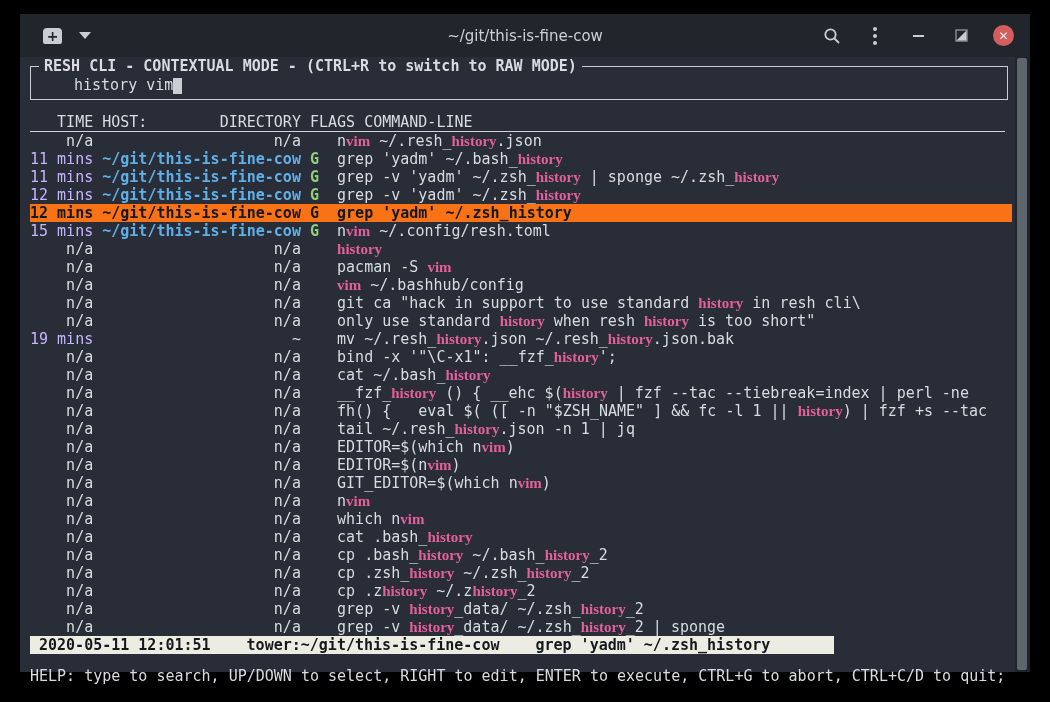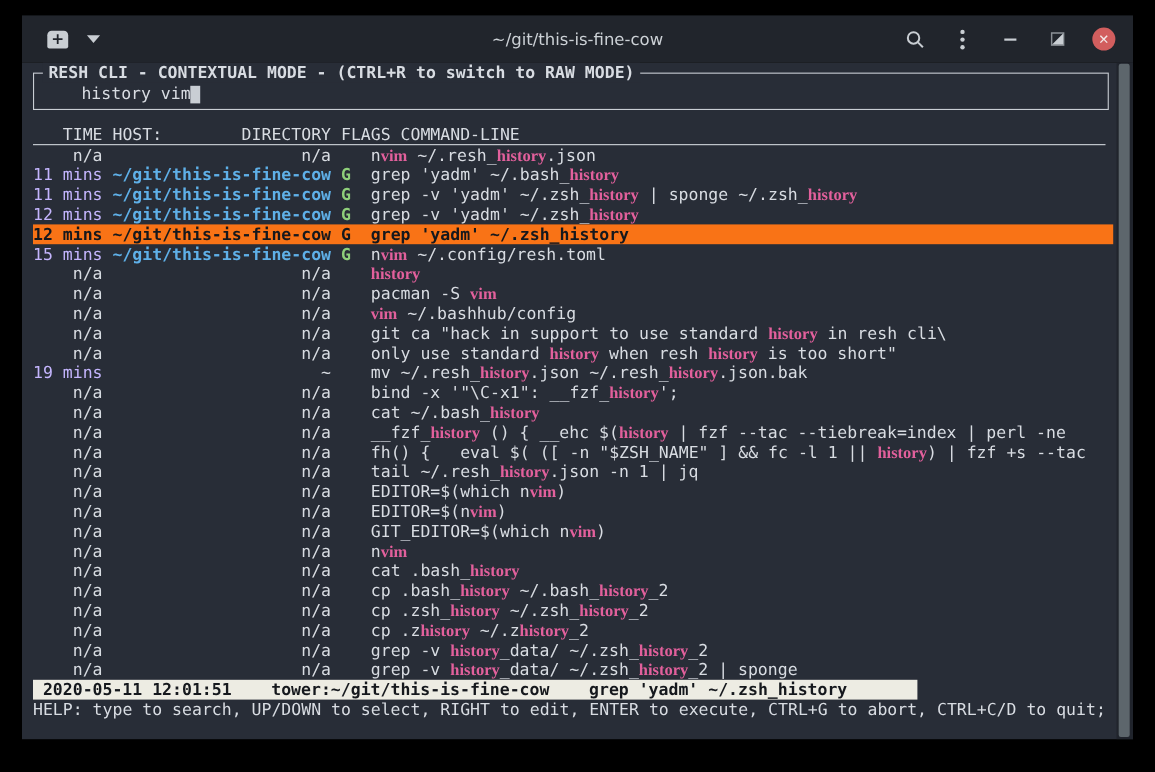--- a/index.html
+++ b/index.html
@@ -42,21 +42,21 @@
   .yellow{color:#c4b5fd;}
   .blue{color:#5fb0e8;font-weight:bold;}
   .green{color:#8fd07a;font-weight:bold;}
   .hl{color:#e2609c;font-weight:bold;font-family:Liberation Serif, serif;}
   .trow.selected{background:#f97316;}
   .trow.selected span{color:#15181d !important;font-weight:bold;}
 
   .statusbar{width:804px;height:18px;background:#edece3;color:#15181d;font-weight:bold;
         display:flex;padding-left:9px;box-sizing:border-box;white-space:pre;}
   .statusbar span+span{margin-left:36px;}
-  .helpbar{height:26px;white-space:pre;color:#d8dce2;}
+  .helpbar{height:26px;white-space:pre;color:#d8dce2;margin-top:13px;}
 
   .scrolltrack{position:absolute;right:0;top:0;width:15px;height:615px;background:#20242c;}
   .scrollthumb{position:absolute;left:2px;top:1px;width:10px;height:612px;background:#5d666c;border-radius:2px;}
 </style>
 </head>
 <body>
 
 <div class="window">
 
   <div class="titlebar">
@@ -118,20 +118,21 @@
         <div class="trow"><span class="c-time yellow">19 mins</span><span class="c-dir plain">                      ~</span><span class="c-flag green">    </span><span class="plain">mv ~/.resh_</span><span class="hl">history</span><span class="plain">.json ~/.resh_</span><span class="hl">history</span><span class="plain">.json.bak</span></div>
         <div class="trow"><span class="c-time plain">    n/a</span><span class="c-dir plain">                    n/a</span><span class="c-flag green">    </span><span class="plain">bind -x '"\C-x1": __fzf_</span><span class="hl">history</span><span class="plain">';</span></div>
         <div class="trow"><span class="c-time plain">    n/a</span><span class="c-dir plain">                    n/a</span><span class="c-flag green">    </span><span class="plain">cat ~/.bash_</span><span class="hl">history</span></div>
         <div class="trow"><span class="c-time plain">    n/a</span><span class="c-dir plain">                    n/a</span><span class="c-flag green">    </span><span class="plain">__fzf_</span><span class="hl">history</span><span class="plain"> () { __ehc $(</span><span class="hl">history</span><span class="plain"> | fzf --tac --tiebreak=index | perl -ne</span></div>
         <div class="trow"><span class="c-time plain">    n/a</span><span class="c-dir plain">                    n/a</span><span class="c-flag green">    </span><span class="plain">fh() {   eval $( ([ -n "$ZSH_NAME" ] &amp;&amp; fc -l 1 || </span><span class="hl">history</span><span class="plain">) | fzf +s --tac</span></div>
         <div class="trow"><span class="c-time plain">    n/a</span><span class="c-dir plain">                    n/a</span><span class="c-flag green">    </span><span class="plain">tail ~/.resh_</span><span class="hl">history</span><span class="plain">.json -n 1 | jq</span></div>
         <div class="trow"><span class="c-time plain">    n/a</span><span class="c-dir plain">                    n/a</span><span class="c-flag green">    </span><span class="plain">EDITOR=$(which n</span><span class="hl">vim</span><span class="plain">)</span></div>
         <div class="trow"><span class="c-time plain">    n/a</span><span class="c-dir plain">                    n/a</span><span class="c-flag green">    </span><span class="plain">EDITOR=$(n</span><span class="hl">vim</span><span class="plain">)</span></div>
         <div class="trow"><span class="c-time plain">    n/a</span><span class="c-dir plain">                    n/a</span><span class="c-flag green">    </span><span class="plain">GIT_EDITOR=$(which n</span><span class="hl">vim</span><span class="plain">)</span></div>
         <div class="trow"><span class="c-time plain">    n/a</span><span class="c-dir plain">                    n/a</span><span class="c-flag green">    </span><span class="plain">n</span><span class="hl">vim</span></div>
+        <div class="trow"><span class="c-time plain">    n/a</span><span class="c-dir plain">                    n/a</span><span class="c-flag green">    </span><span class="plain">which n</span><span class="hl">vim</span></div>
         <div class="trow"><span class="c-time plain">    n/a</span><span class="c-dir plain">                    n/a</span><span class="c-flag green">    </span><span class="plain">cat .bash_</span><span class="hl">history</span></div>
         <div class="trow"><span class="c-time plain">    n/a</span><span class="c-dir plain">                    n/a</span><span class="c-flag green">    </span><span class="plain">cp .bash_</span><span class="hl">history</span><span class="plain"> ~/.bash_</span><span class="hl">history</span><span class="plain">_2</span></div>
         <div class="trow"><span class="c-time plain">    n/a</span><span class="c-dir plain">                    n/a</span><span class="c-flag green">    </span><span class="plain">cp .zsh_</span><span class="hl">history</span><span class="plain"> ~/.zsh_</span><span class="hl">history</span><span class="plain">_2</span></div>
         <div class="trow"><span class="c-time plain">    n/a</span><span class="c-dir plain">                    n/a</span><span class="c-flag green">    </span><span class="plain">cp .z</span><span class="hl">history</span><span class="plain"> ~/.z</span><span class="hl">history</span><span class="plain">_2</span></div>
         <div class="trow"><span class="c-time plain">    n/a</span><span class="c-dir plain">                    n/a</span><span class="c-flag green">    </span><span class="plain">grep -v </span><span class="hl">history</span><span class="plain">_data/ ~/.zsh_</span><span class="hl">history</span><span class="plain">_2</span></div>
         <div class="trow"><span class="c-time plain">    n/a</span><span class="c-dir plain">                    n/a</span><span class="c-flag green">    </span><span class="plain">grep -v </span><span class="hl">history</span><span class="plain">_data/ ~/.zsh_</span><span class="hl">history</span><span class="plain">_2 | sponge</span></div>
       </div>
 
     <div class="statusbar">
       <span>2020-05-11 12:01:51</span>

